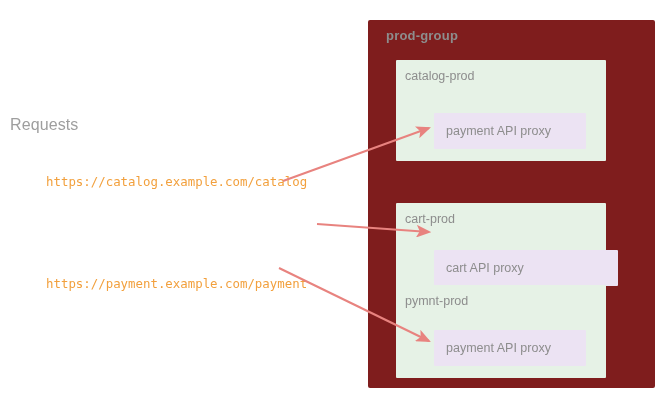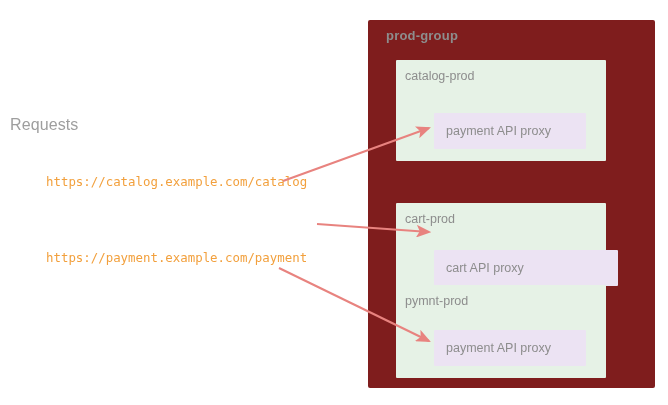--- a/index.html
+++ b/index.html
@@ -37,21 +37,21 @@
     left: 10px;
     font-family: "DejaVu Sans Mono", "Liberation Mono", monospace;
     font-size: 12.4px;
     color: #f2a03d;
     white-space: nowrap;
     letter-spacing: 0px;
     margin-left: 36px;
   }
   .request-url.u0 { top: 174px; }
   .request-url.u1 { top: 225px; }
-  .request-url.u2 { top: 250px; }
+  .request-url.u2 { top: 276px; }
 
   
   .group-panel {
     position: absolute;
     left: 368px;
     top: 20px;
     width: 287px;
     height: 368px;
     background: #7f1d1d;
     border-radius: 2px;

